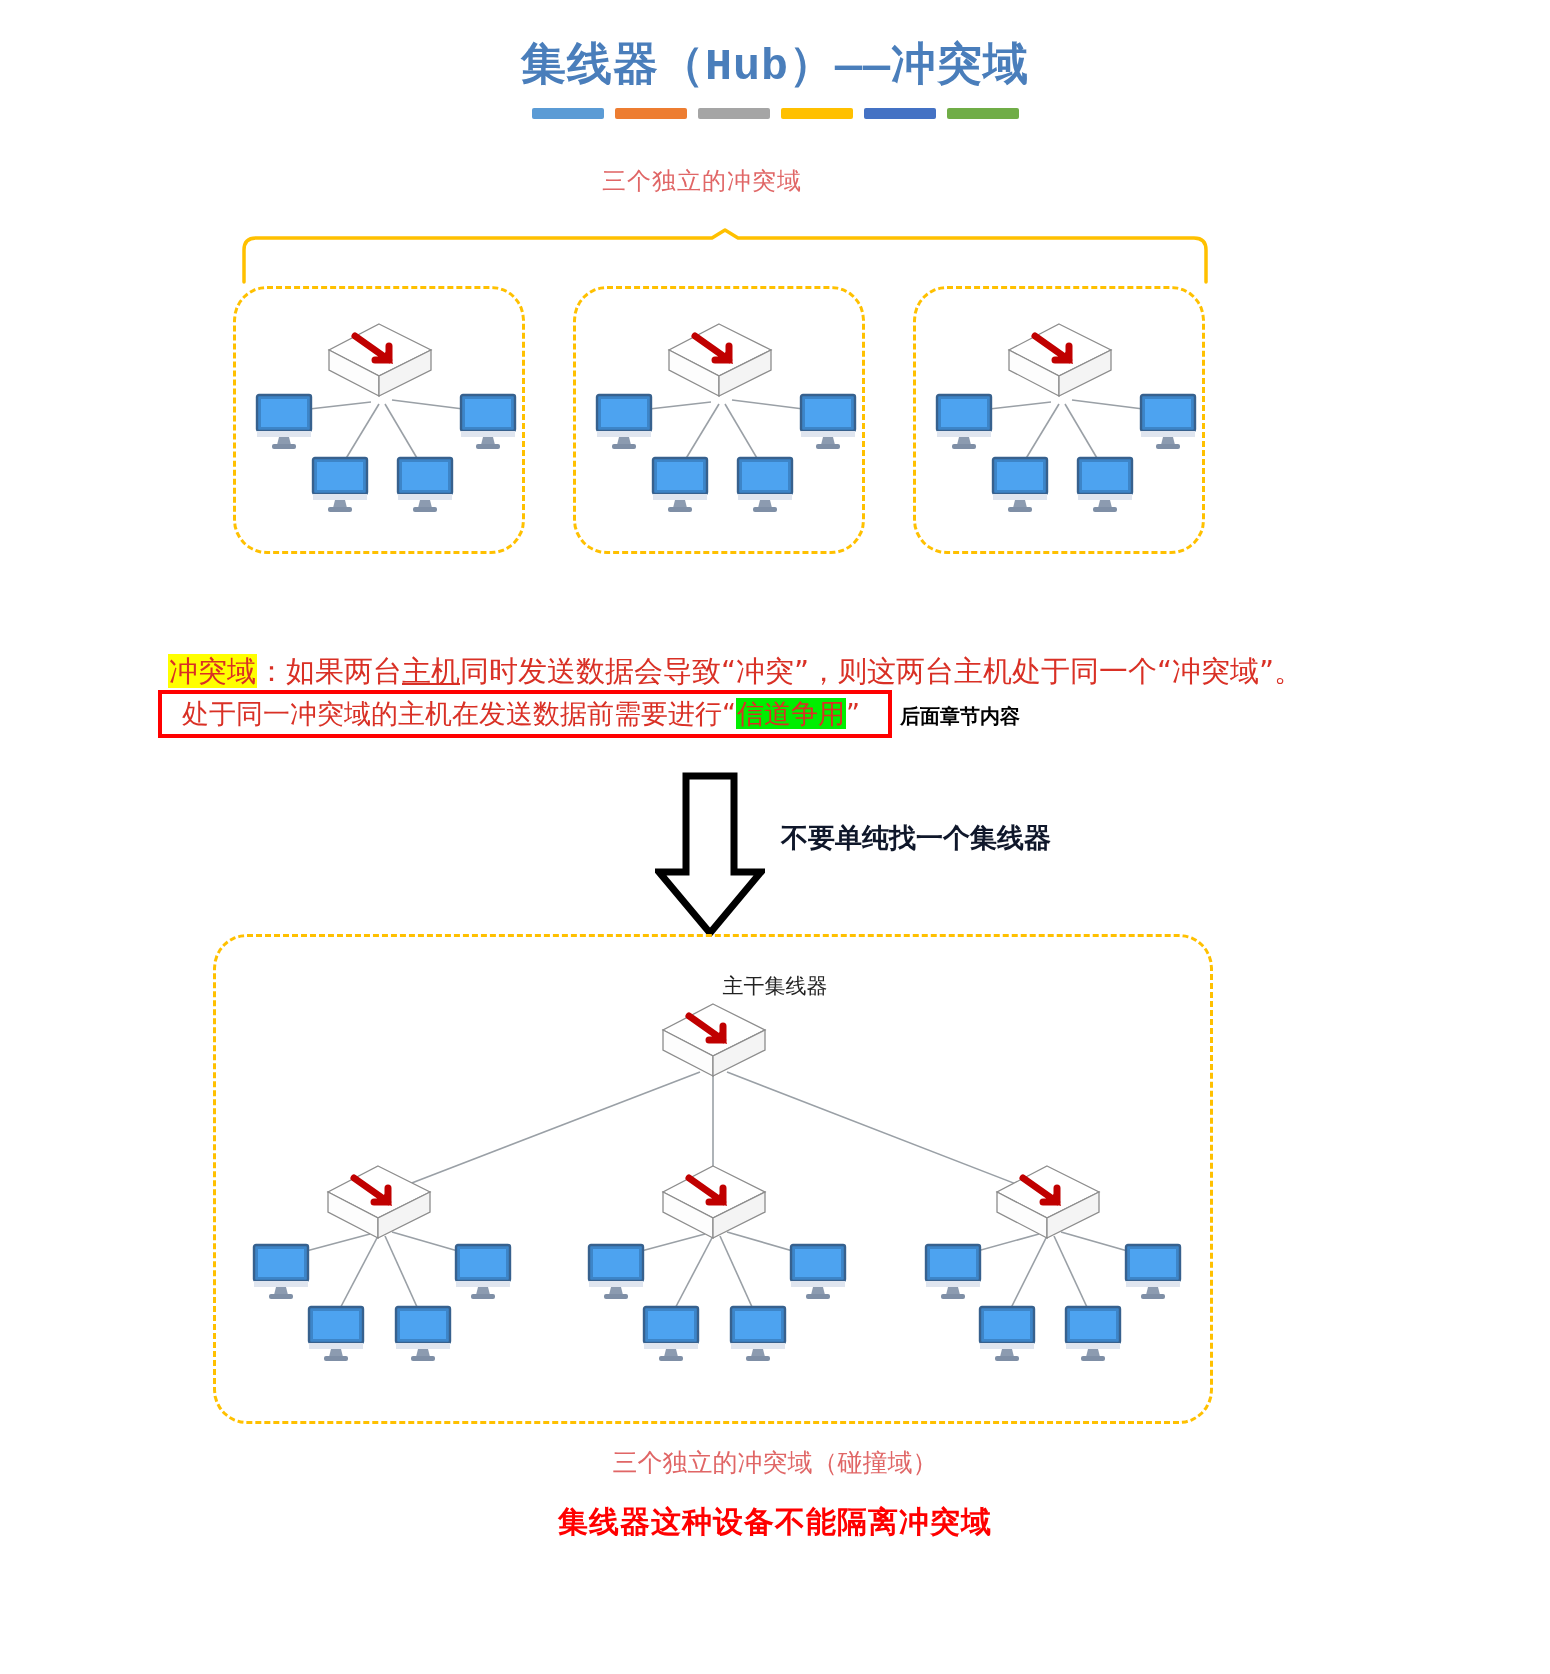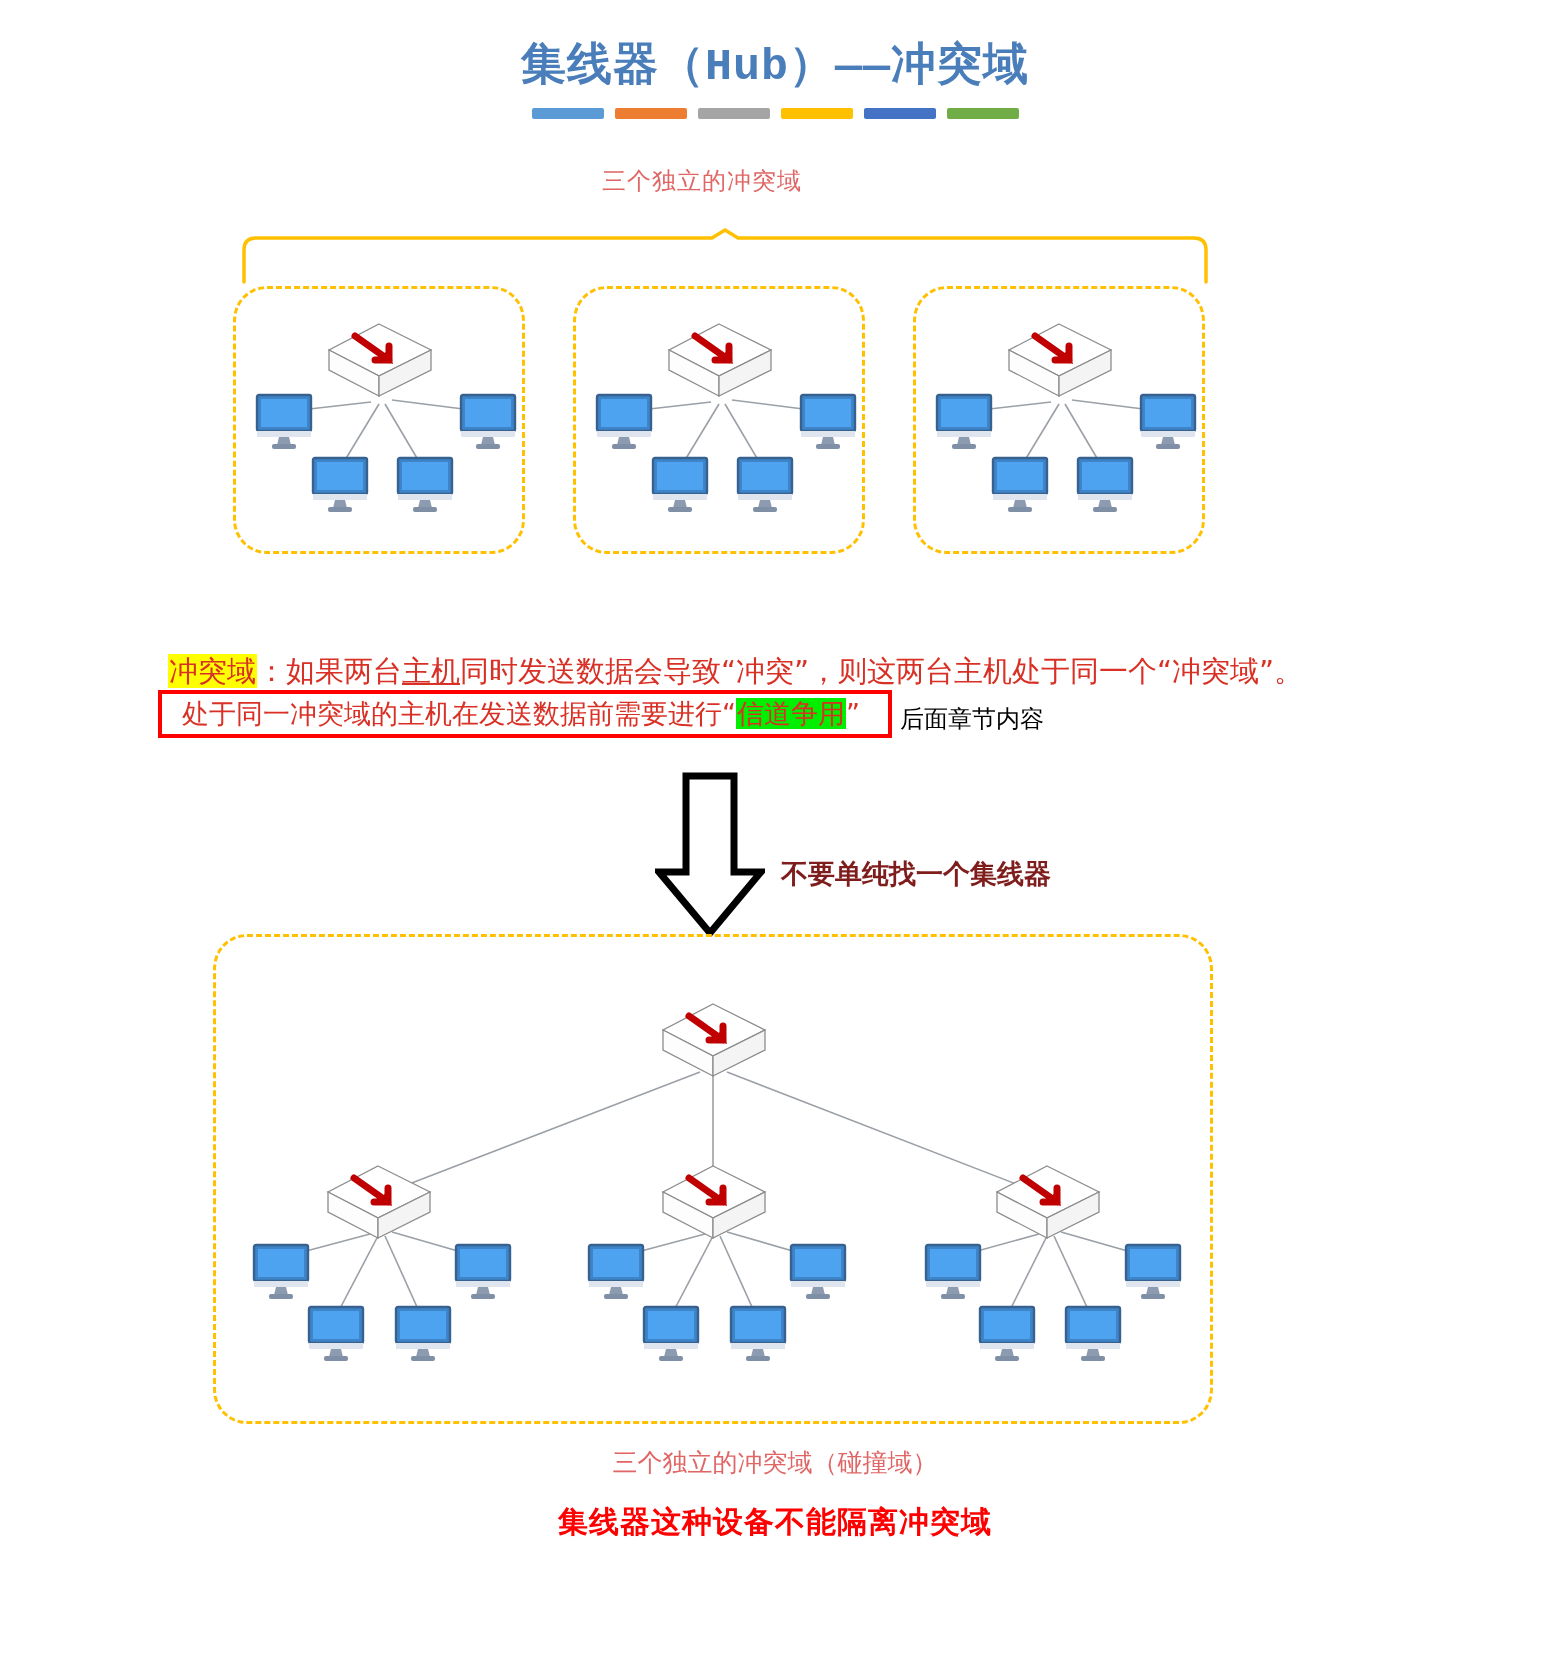--- a/index.html
+++ b/index.html
@@ -67,29 +67,29 @@
     display:flex;align-items:center;
   }
   #redbox-text{
     font-family:"DejaVu Sans","Liberation Sans",sans-serif;
     font-size:27px;color:#d93025;white-space:nowrap;padding-left:20px;
   }
   .hl-green{background:#00ee00;padding:0 1px;}
   #redbox-note{
     position:absolute;left:900px;top:703px;
     font-family:"DejaVu Sans","Liberation Sans",sans-serif;
-    font-size:24px;font-weight:400;color:#000000;white-space:nowrap;
+    font-size:20px;font-weight:700;color:#000000;white-space:nowrap;
   }
 
   
   #down-arrow{position:absolute;left:655px;top:772px;}
   #arrow-note{
     position:absolute;left:781px;top:820px;
     font-family:Liberation Mono, monospace;
-    font-size:27px;font-weight:700;color:#7f1d1d;white-space:nowrap;margin-top:36px;
+    font-size:27px;font-weight:700;color:#0f172a;white-space:nowrap;
   }
 
   
   #backbone-label{
     position:absolute;left:0;top:972px;width:1550px;text-align:center;
     font-family:"DejaVu Sans","Liberation Sans",sans-serif;
     font-size:21px;color:#222222;
   }
   #bottom-label{
     position:absolute;left:0;top:1446px;width:1550px;text-align:center;
@@ -275,20 +275,21 @@
   </div>
   <div id="redbox-note">后面章节内容</div>
 
   <svg id="down-arrow" width="110" height="165" viewBox="0 0 110 165">
     <path d="M31 4 L79 4 L79 100 L106 100 L55 161 L4 100 L31 100 Z" fill="#ffffff" stroke="#000000" stroke-width="7" stroke-linejoin="miter"></path>
   </svg>
   <div id="arrow-note">不要单纯找一个集线器</div>
 
   <div class="dashbox" style="left:213px;top:934px;width:1000px;height:490px;"></div>
 
+  <div id="backbone-label">主干集线器</div>
 
   <svg class="links" width="1550" height="1674">
     <g stroke="#9aa0a6" stroke-width="1.6" fill="none">
 
       <line x1="700" y1="1072" x2="378" y2="1196"></line>
       <line x1="713" y1="1076" x2="713" y2="1196"></line>
       <line x1="727" y1="1072" x2="1047" y2="1196"></line>
 
       <line x1="370" y1="1234" x2="280" y2="1258"></line>
       <line x1="378" y1="1236" x2="335" y2="1318"></line>

